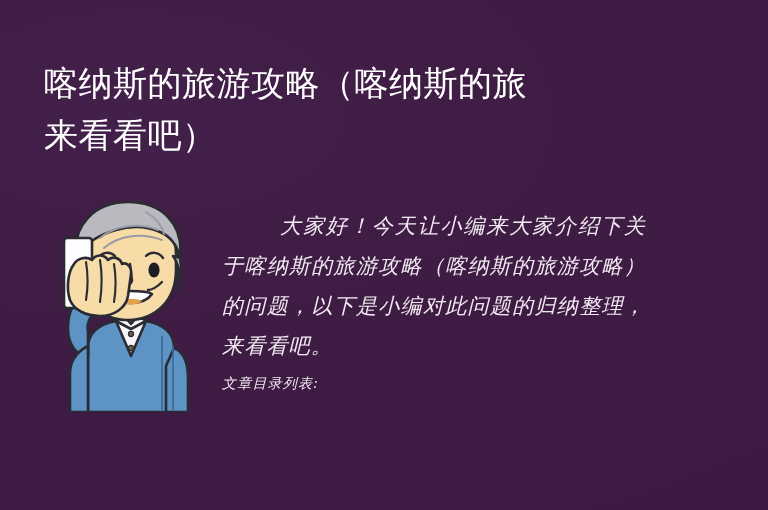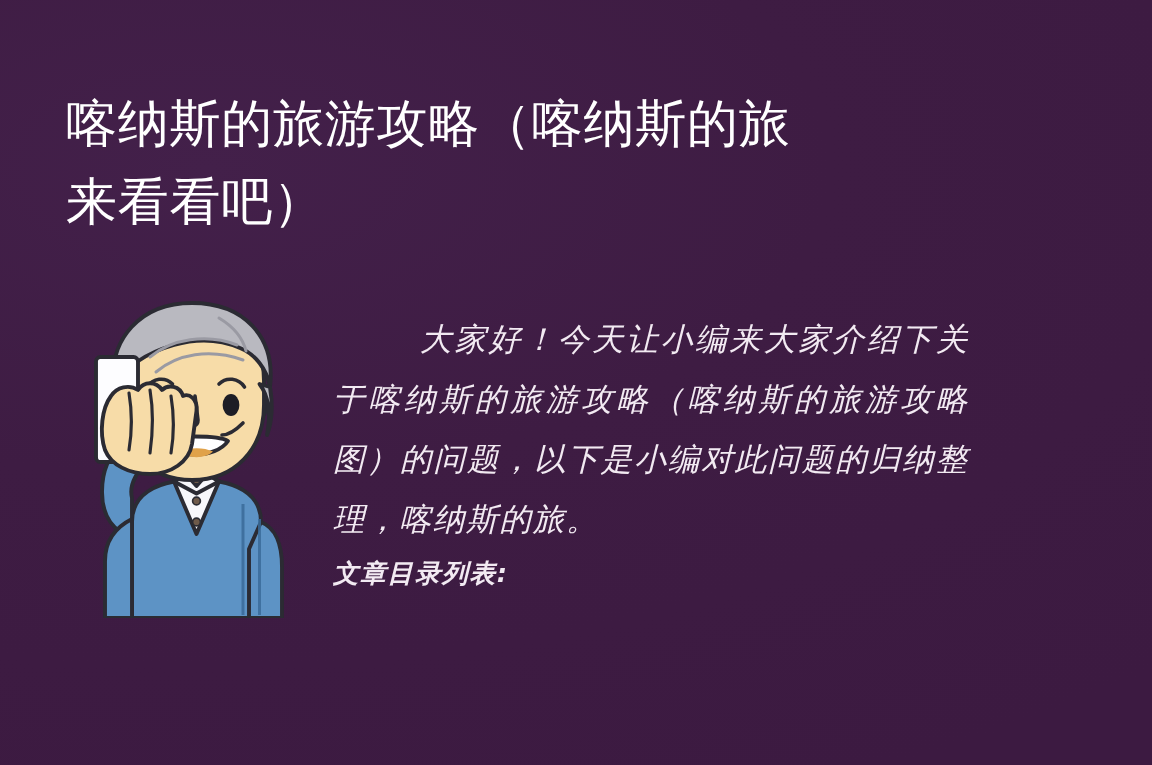--- a/index.html
+++ b/index.html
@@ -70,26 +70,26 @@
     text-align: justify;
     text-justify: inter-character;
     letter-spacing: 1.2px;
     font-family: "DejaVu Sans", "Liberation Sans", sans-serif;
     font-style: italic;
     font-weight: 300;
     margin: 0;
   }
   .body-subheading {
     color: #f2eaf2;
-    font-size: 17px;
+    font-size: 14px;
     line-height: 34px;
     letter-spacing: 1.2px;
     font-family: "DejaVu Sans", "Liberation Sans", sans-serif;
     font-style: italic;
-    font-weight: 700;
+    font-weight: 400;
     margin: 0;
     white-space: nowrap;
   }
 </style>
 </head>
 <body>
 
 <div id="page">
 
   <div class="title-block">
@@ -172,17 +172,17 @@
       </g>
       <g stroke="#2b2b33" stroke-width="2.1" fill="none" stroke-linecap="round">
         <path d="M44 66 C46 78 46 92 44 104"></path>
         <path d="M58 64 C60 76 60 92 58 106"></path>
         <path d="M72 68 C74 80 74 94 72 106"></path>
       </g>
     </svg>
   </div>
 
   <div class="body-block">
-    <p class="body-paragraph">大家好！今天让小编来大家介绍下关于喀纳斯的旅游攻略（喀纳斯的旅游攻略图）的问题，以下是小编对此问题的归纳整理，喀纳斯的旅。</p>
+    <p class="body-paragraph">大家好！今天让小编来大家介绍下关于喀纳斯的旅游攻略（喀纳斯的旅游攻略）的问题，以下是小编对此问题的归纳整理，来看看吧。</p>
     <p class="body-subheading">文章目录列表:</p>
   </div>
 
 </div>
 
 </body></html>

